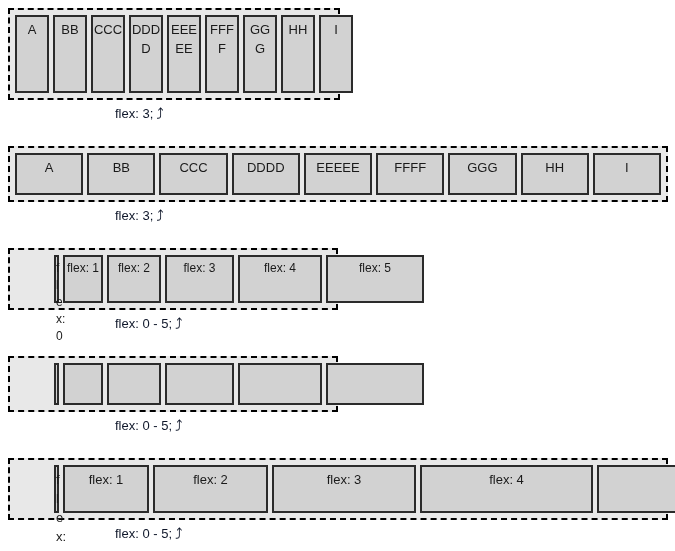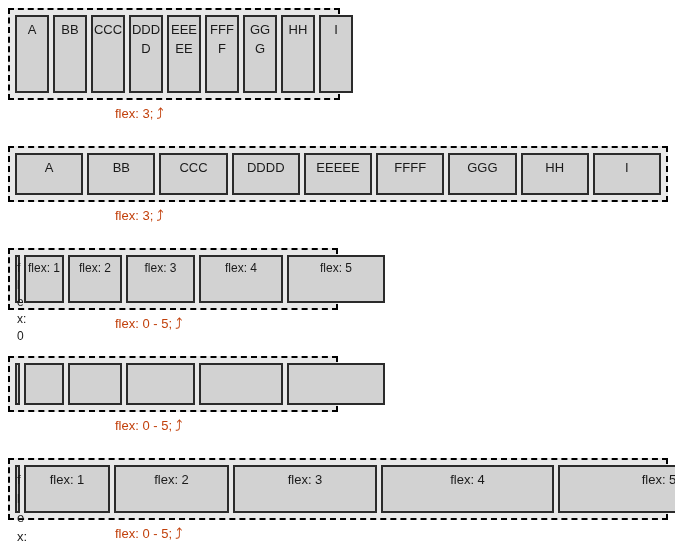--- a/index.html
+++ b/index.html
@@ -36,26 +36,26 @@
     color: #1a1a1a;
     padding-top: 3px;
     overflow: visible;
     white-space: normal;
     word-break: break-all;
     min-width: 0;
   }
   .flex-item.plain { padding-top: 0; }
 
   
-  .flex-item.narrow { white-space: normal; overflow: visible; }
+  .flex-item.narrow { white-space: normal; overflow: visible; margin-left: 39px; }
 
   .caption {
     position: absolute;
     font-size: 13px;
-    color: #c2410c;
+    color: #0f172a;
     white-space: nowrap;
     line-height: 18px;
   }
   .caption .arrow {
     font-size: 15px;
     display: inline-block;
     transform: translateY(1px);
     margin-left: 3px;
   }
 

